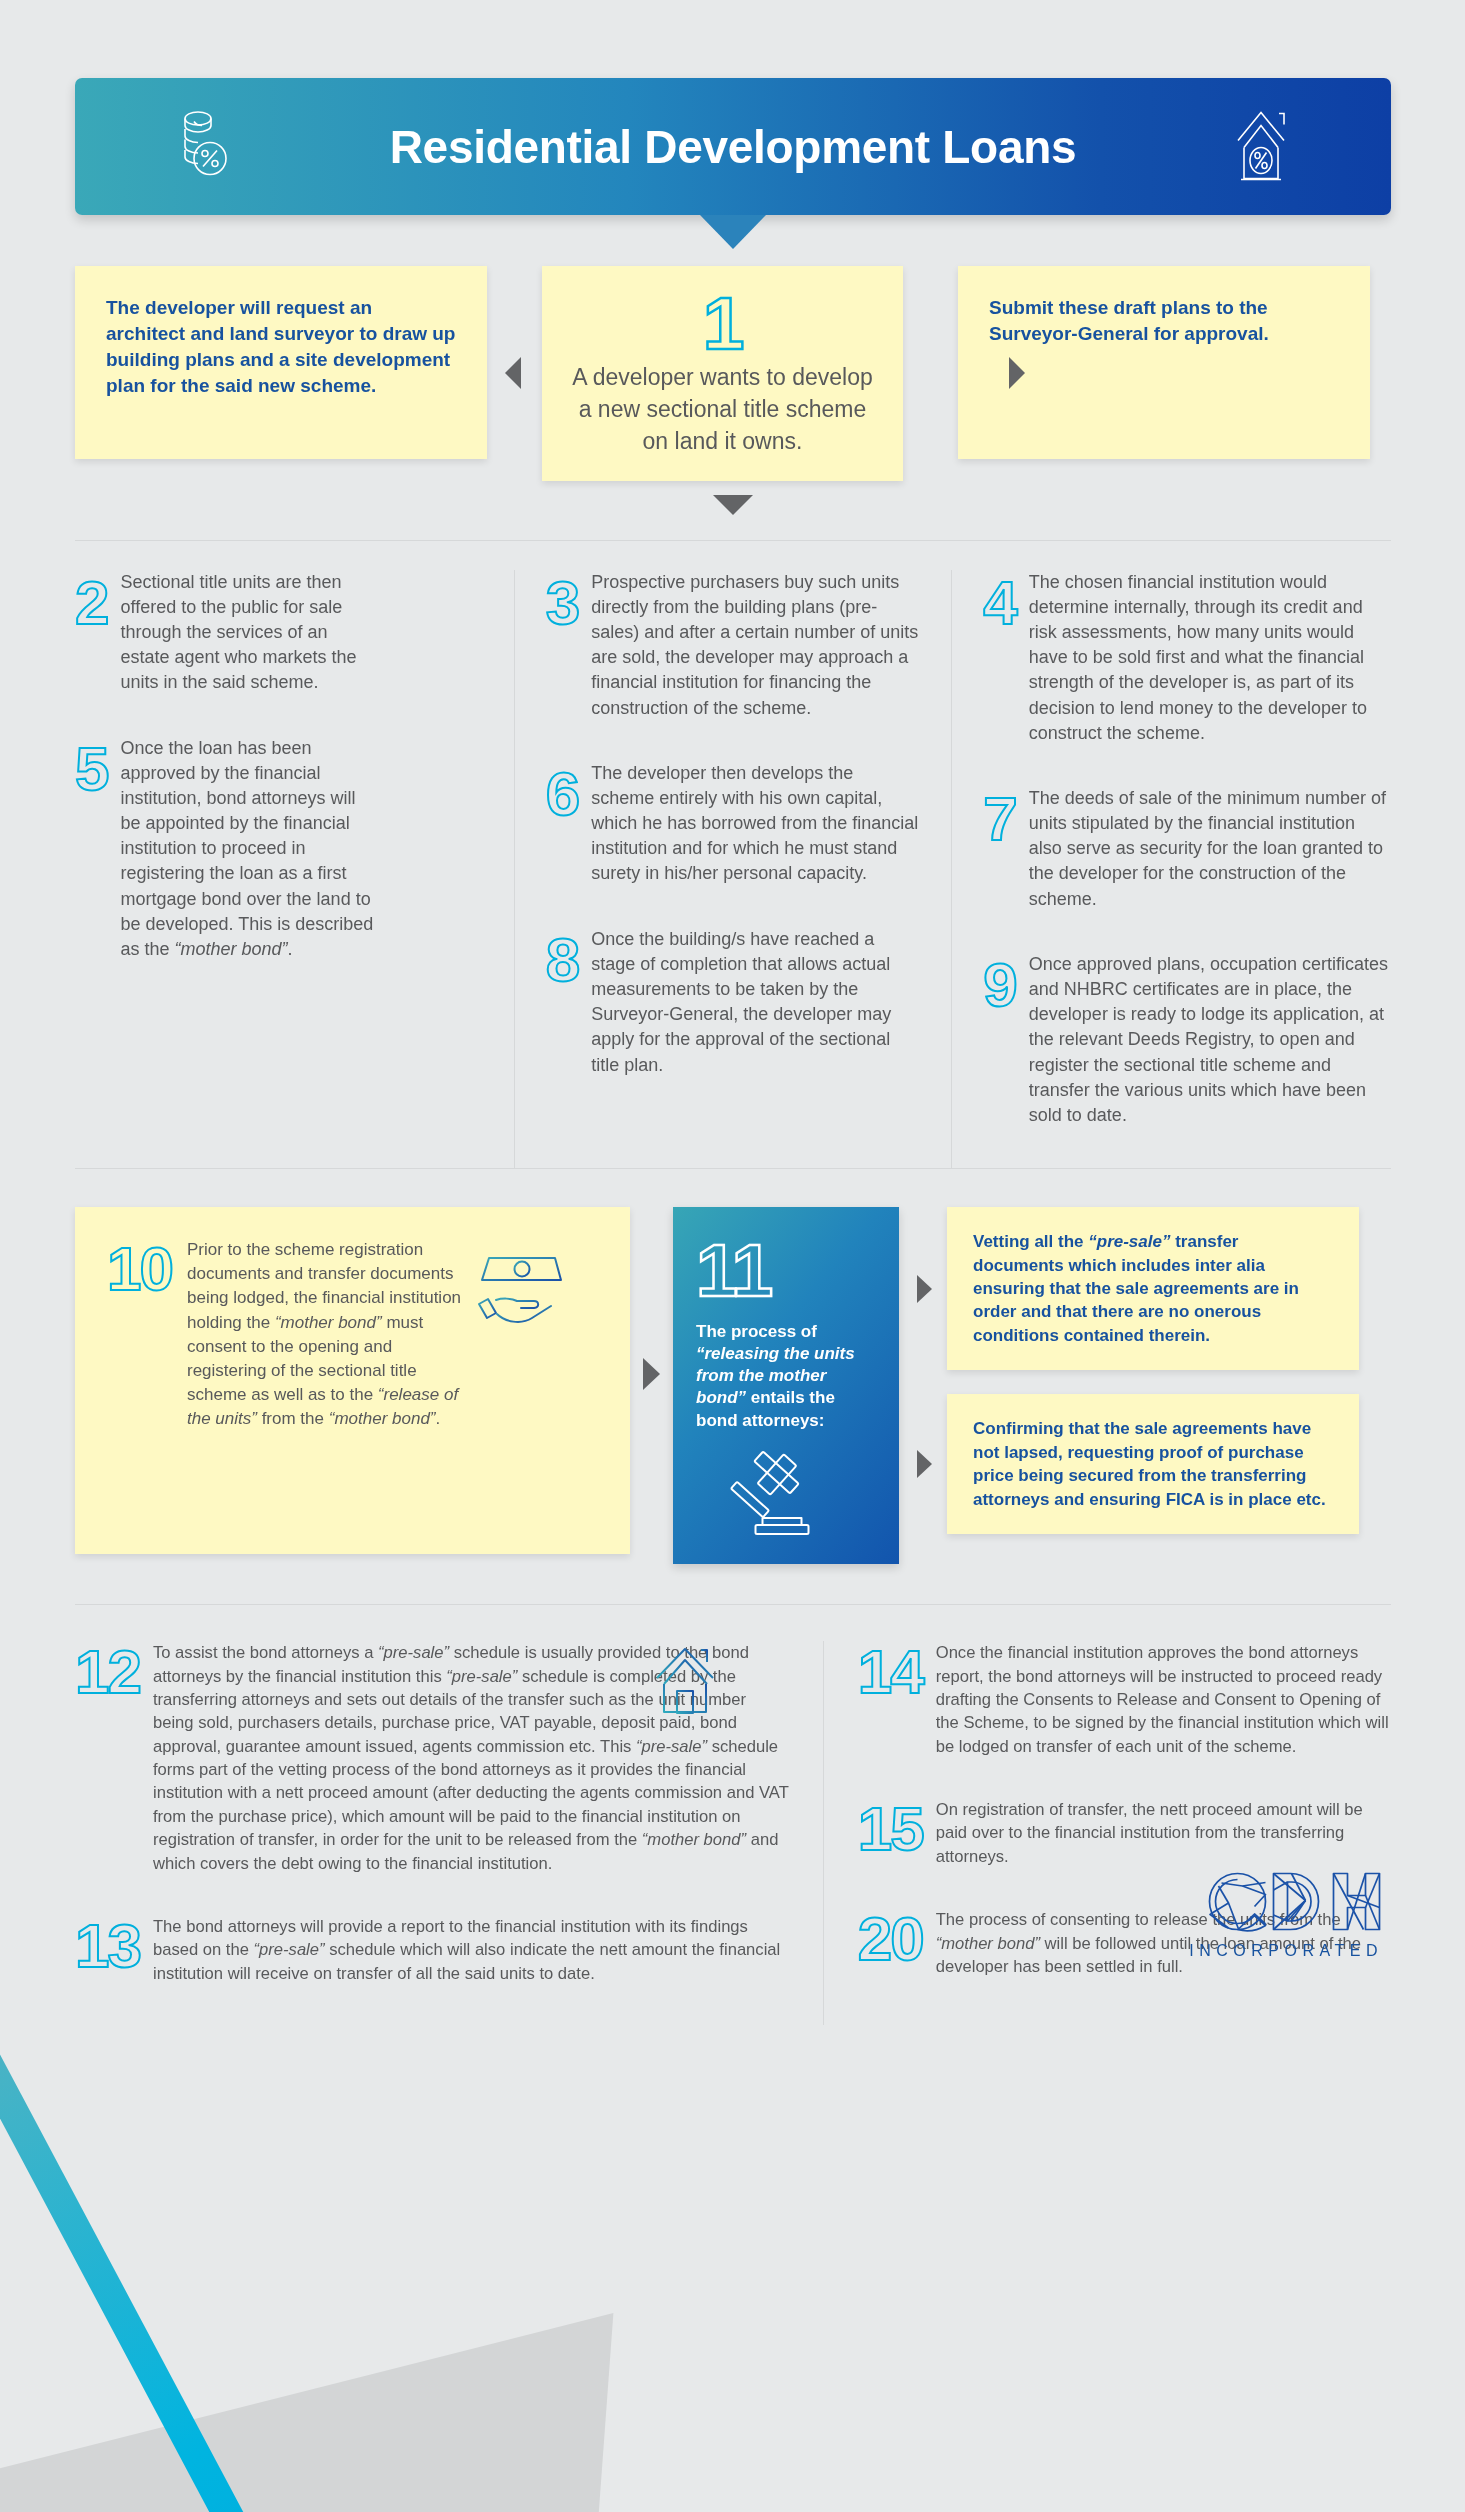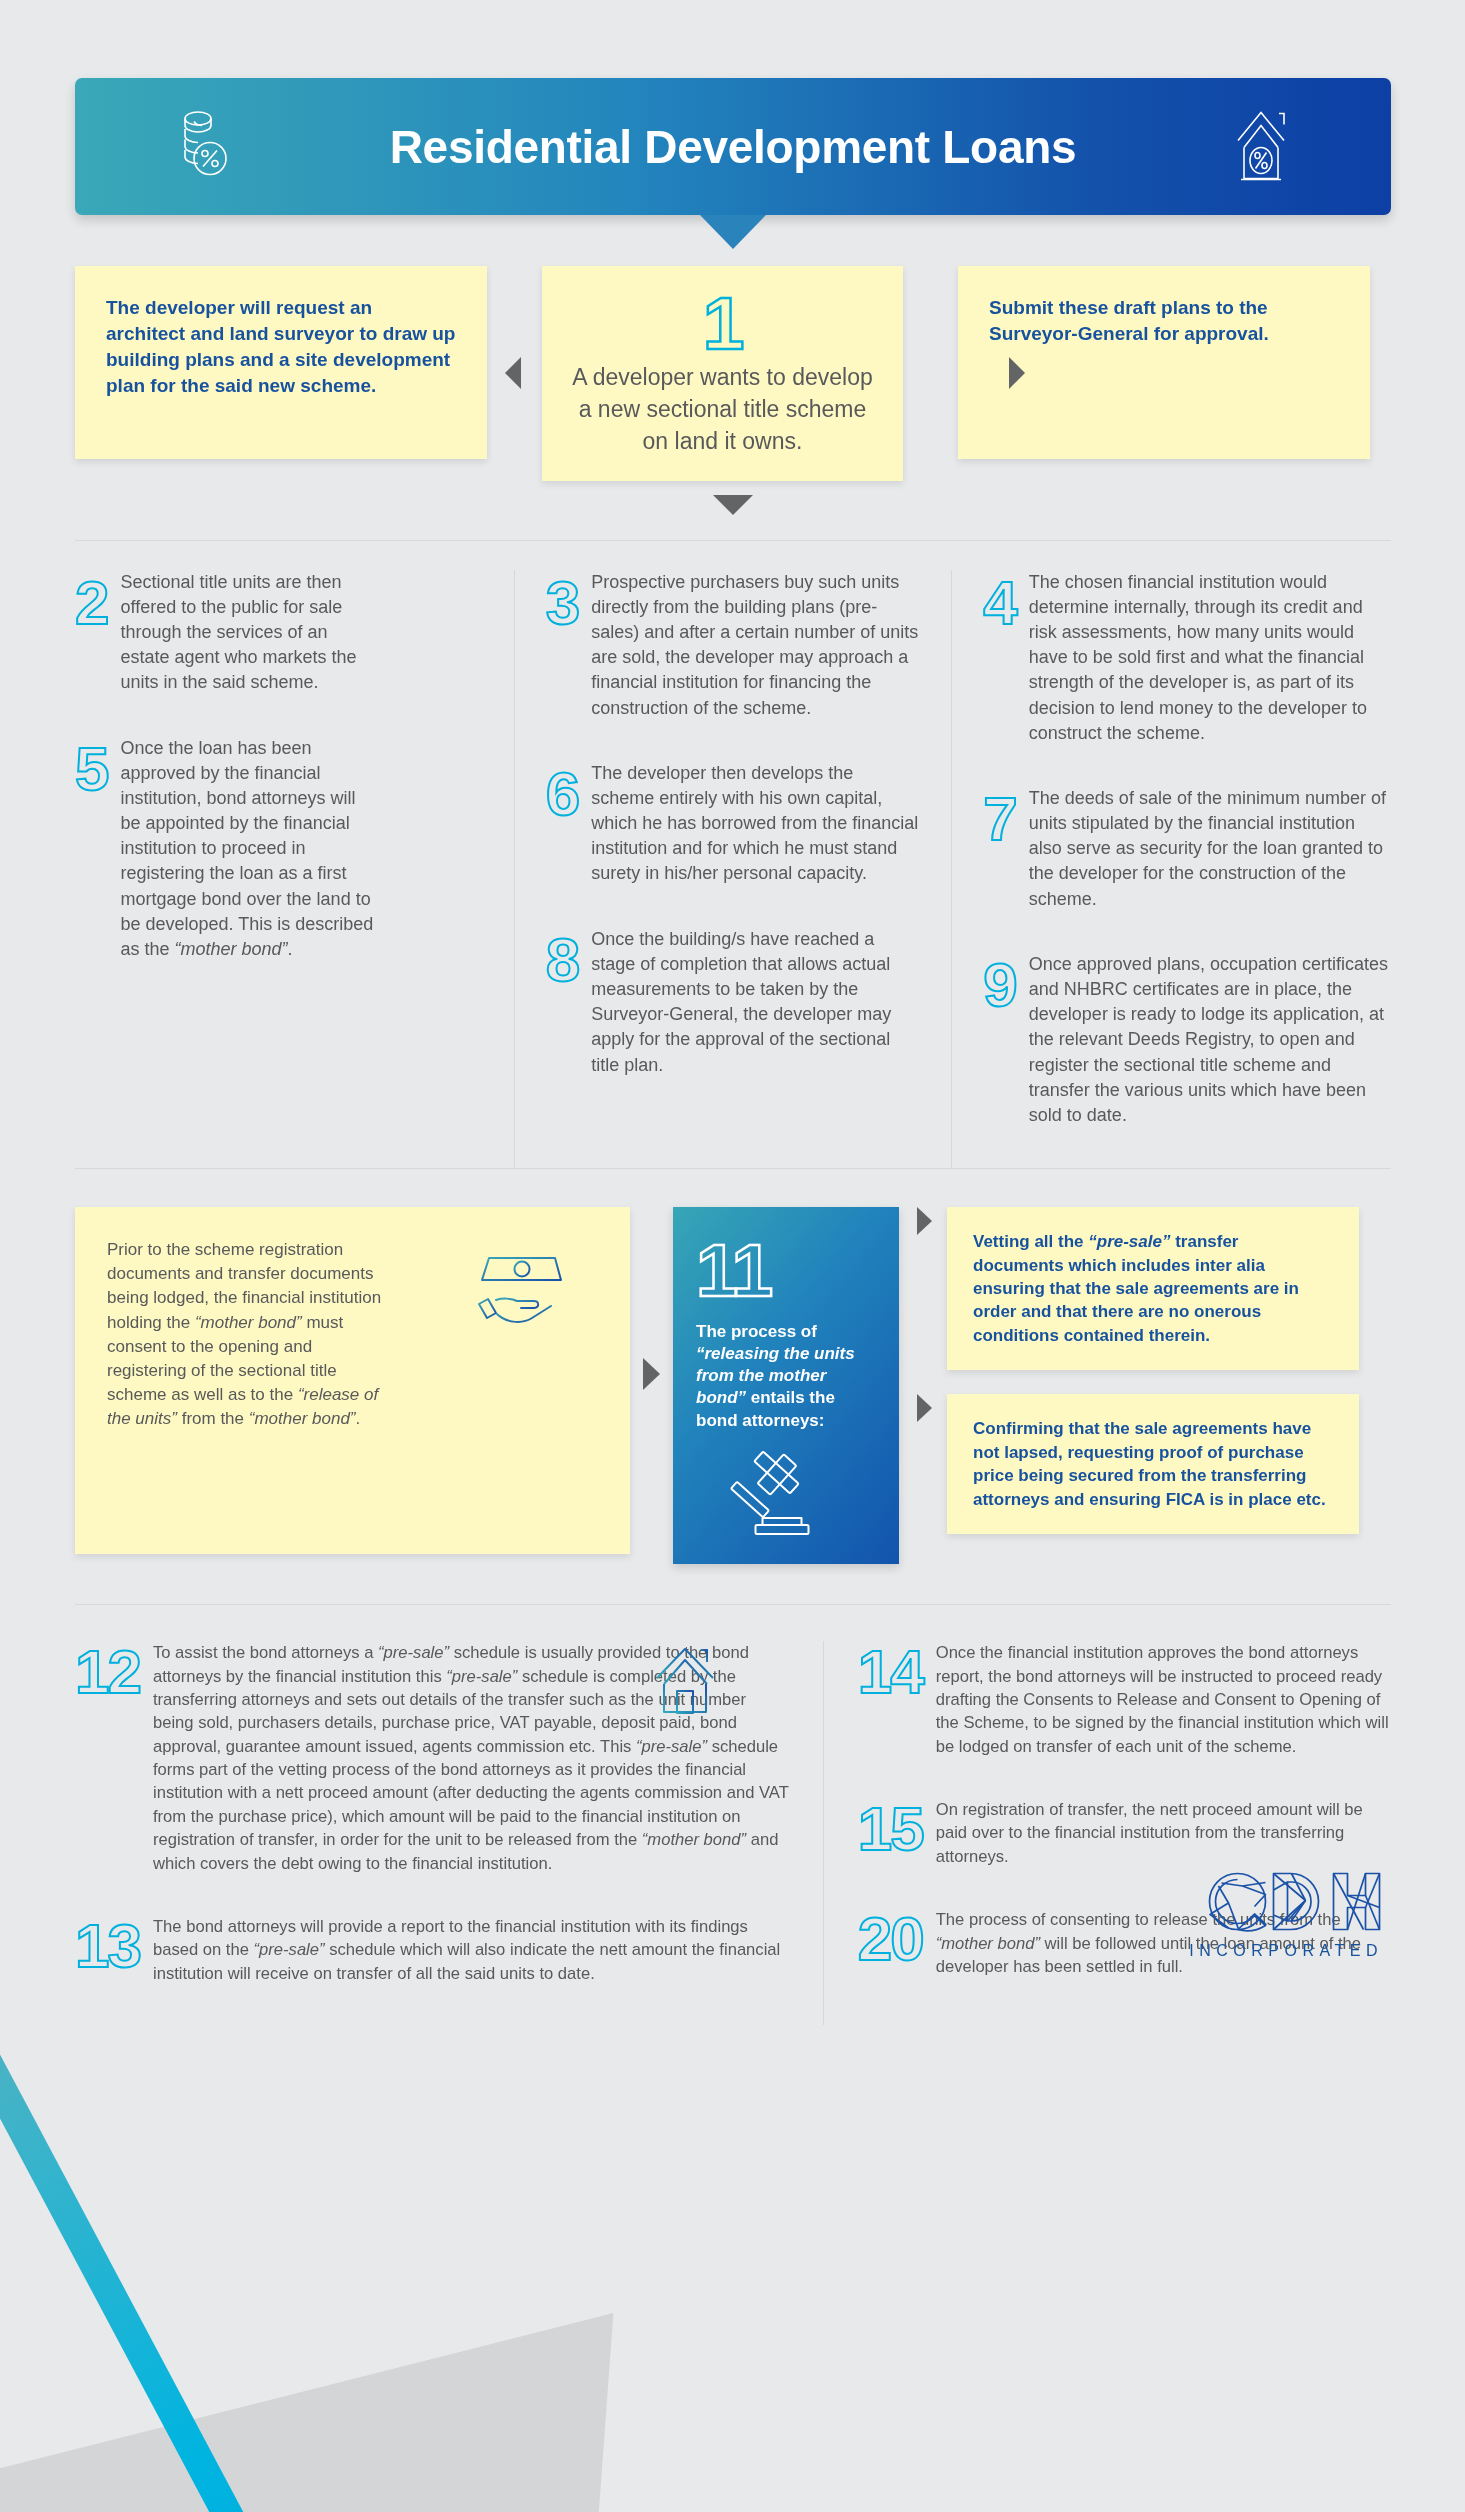--- a/index.html
+++ b/index.html
@@ -148,21 +148,21 @@
     position: relative;
   }
   .panel11 .p11text {
     color: #ffffff; font-weight: bold;
     font-size: 17px; line-height: 1.30;
     margin-top: 13px;
   }
   .panel11 .gavel { position: absolute; left: 50px; bottom: 23px; }
 
   .right-stack { margin-left: 18px; display: flex; flex-direction: column; gap: 24px; position: relative; }
-  .right-stack .rs-row { display: flex; }
+  .right-stack .rs-row { display: flex; align-items: center; }
   .rs-arrow {
     width: 0; height: 0; margin-right: 15px;
     border-top: 14px solid transparent; border-bottom: 14px solid transparent;
     border-left: 15px solid #636466;
   }
   .rs-card { width: 412px; padding: 23px 26px; }
   .rs-card p { font-size: 17px; line-height: 1.38; }
 
   
   .bottom-section {
@@ -304,20 +304,21 @@
         <div class="txt">Once approved plans, occupation certificates and NHBRC certificates are in place, the developer is ready to lodge its application, at the relevant Deeds Registry, to open and register the sectional title scheme and transfer the various units which have been sold to date.</div>
       </div>
     </div>
   </div>
 
   <div class="hrule"></div>
 
   <div class="mid-section">
 
     <div class="card card10">
+      <div class="num-outline">10</div>
       <div class="txt"><span>Prior to the scheme registration documents and transfer documents being lodged, the financial institution holding the </span><i>“mother bond”</i><span> must consent to the opening and registering of the sectional title scheme as well as to the </span><i>“release of the units”</i><span> from the </span><i>“mother bond”</i><span>.</span></div>
       <span class="icon10">
         <svg width="95" height="80" viewBox="0 0 190 160" fill="none" stroke-width="4" stroke-linejoin="round" stroke-linecap="round">
           <defs>
             <linearGradient id="g10" x1="0" y1="0" x2="1" y2="1">
               <stop offset="0%" stop-color="#3aa8b8"></stop>
                 <stop offset="100%" stop-color="#1b52a8"></stop>
             </linearGradient>
           </defs>
           <g stroke="url(#g10)">

